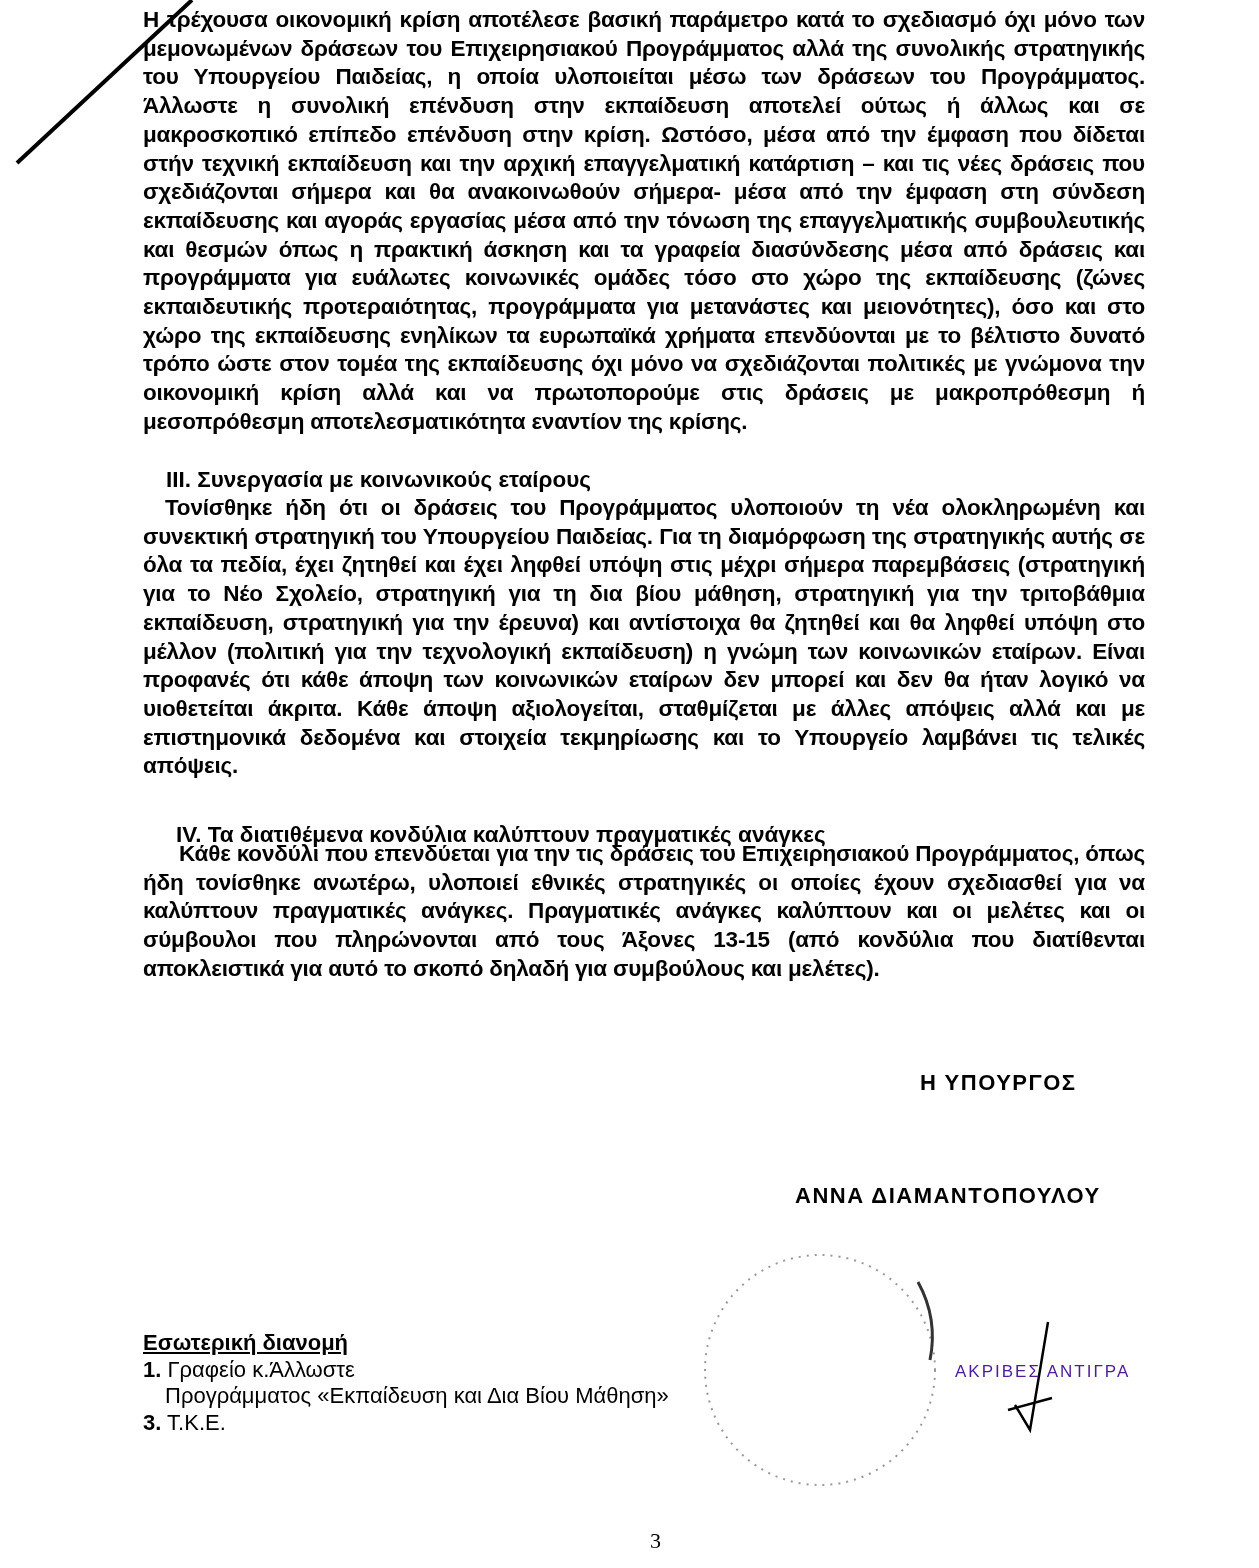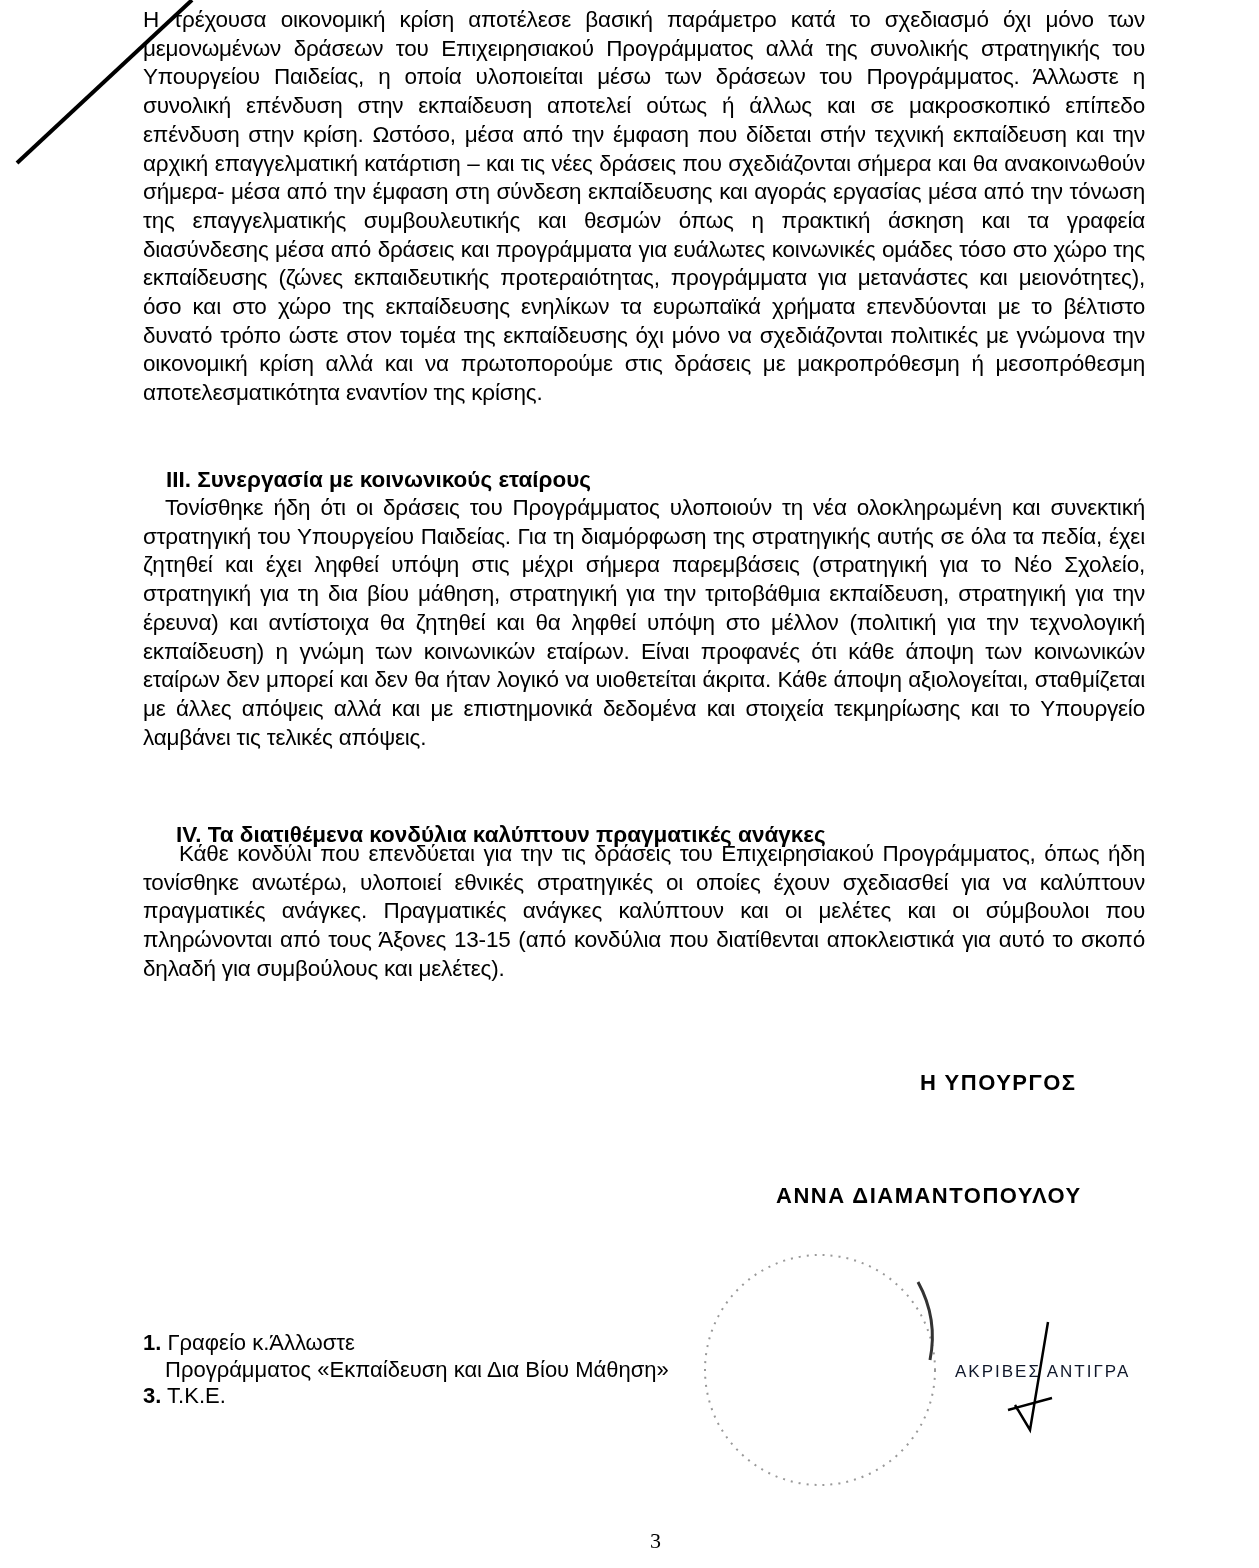--- a/index.html
+++ b/index.html
@@ -1,53 +1,54 @@
 <!DOCTYPE html>
 <html><head>
 <meta charset="utf-8">
 <style>
   html, body { margin: 0; padding: 0; background: #ffffff; }
   body { width: 1259px; height: 1568px; position: relative; overflow: hidden;
          font-family: "Liberation Sans", sans-serif; color: #000; }
   .para { position: absolute; left: 143px; width: 1002px; font-size: 22.5px;
-          line-height: 28.7px; text-align: justify; letter-spacing: -0.2px; }
+          line-height: 28.7px; text-align: justify; letter-spacing: -0.2px; font-weight: bold; }
   .heading { position: absolute; font-weight: bold; font-size: 22.5px; line-height: 28px; }
   .indent { text-indent: 22px; }
   .sig { position: absolute; font-weight: bold; font-size: 22px; letter-spacing: 1.5px; }
   .dist { position: absolute; left: 143px; font-size: 22px; line-height: 26.5px; }
   .dist-title { font-weight: bold; text-decoration: underline; }
   .dist-item .num { font-weight: bold; }
   .dist-item.cont { padding-left: 22px; text-align: right; }
   .page-num { position: absolute; left: 650px; top: 1528px; font-family: "Liberation Serif", serif;
               font-size: 22px; }
   .overlay { position: absolute; left: 0; top: 0; pointer-events: none; }
-  .stamp-text { position: absolute; font-size: 17px; color: #0f172a; letter-spacing: 2px; }
+  .stamp-text { position: absolute; font-size: 17px; color: #4c1d95; letter-spacing: 2px; }
 </style>
 </head>
 <body>
 
 <svg class="overlay" width="1259" height="1568">
   <line x1="17" y1="163" x2="192" y2="0" stroke="#000" stroke-width="4"></line>
   <circle cx="820" cy="1370" r="115" fill="none" stroke="#999" stroke-width="2" stroke-dasharray="2 6"></circle>
   <path d="M918 1282 A115 115 0 0 1 930 1360" fill="none" stroke="#333" stroke-width="3"></path>
   <path d="M1048 1322 L1030 1430 L1015 1405 M1008 1410 L1052 1398" fill="none" stroke="#000" stroke-width="2.5"></path>
 </svg>
 
 <div class="para" style="top:6px;">Η τρέχουσα οικονομική κρίση αποτέλεσε βασική παράμετρο κατά το σχεδιασμό όχι μόνο των μεμονωμένων δράσεων του Επιχειρησιακού Προγράμματος αλλά της συνολικής στρατηγικής του Υπουργείου Παιδείας, η οποία υλοποιείται μέσω των δράσεων του Προγράμματος. Άλλωστε η συνολική επένδυση στην εκπαίδευση αποτελεί ούτως ή άλλως και σε μακροσκοπικό επίπεδο επένδυση στην κρίση. Ωστόσο, μέσα από την έμφαση που δίδεται στήν τεχνική εκπαίδευση και την αρχική επαγγελματική κατάρτιση – και τις νέες δράσεις που σχεδιάζονται σήμερα και θα ανακοινωθούν σήμερα- μέσα από την έμφαση στη σύνδεση εκπαίδευσης και αγοράς εργασίας μέσα από την τόνωση της επαγγελματικής συμβουλευτικής και θεσμών όπως η πρακτική άσκηση και τα γραφεία διασύνδεσης μέσα από δράσεις και προγράμματα για ευάλωτες κοινωνικές ομάδες τόσο στο χώρο της εκπαίδευσης (ζώνες εκπαιδευτικής προτεραιότητας, προγράμματα για μετανάστες και μειονότητες), όσο και στο χώρο της εκπαίδευσης ενηλίκων τα ευρωπαϊκά χρήματα επενδύονται με το βέλτιστο δυνατό τρόπο ώστε στον τομέα της εκπαίδευσης όχι μόνο να σχεδιάζονται πολιτικές με γνώμονα την οικονομική κρίση αλλά και να πρωτοπορούμε στις δράσεις με μακροπρόθεσμη ή μεσοπρόθεσμη αποτελεσματικότητα εναντίον της κρίσης.</div>
 
 <div class="heading" style="left:166px; top:466px;">III. Συνεργασία με κοινωνικούς εταίρους</div>
 <div class="para indent" style="top:494px;">Τονίσθηκε ήδη ότι οι δράσεις του Προγράμματος υλοποιούν τη νέα ολοκληρωμένη και συνεκτική στρατηγική του Υπουργείου Παιδείας. Για τη διαμόρφωση της στρατηγικής αυτής σε όλα τα πεδία, έχει ζητηθεί και έχει ληφθεί υπόψη στις μέχρι σήμερα παρεμβάσεις (στρατηγική για το Νέο Σχολείο, στρατηγική για τη δια βίου μάθηση, στρατηγική για την τριτοβάθμια εκπαίδευση, στρατηγική για την έρευνα) και αντίστοιχα θα ζητηθεί και θα ληφθεί υπόψη στο μέλλον (πολιτική για την τεχνολογική εκπαίδευση) η γνώμη των κοινωνικών εταίρων. Είναι προφανές ότι κάθε άποψη των κοινωνικών εταίρων δεν μπορεί και δεν θα ήταν λογικό να υιοθετείται άκριτα. Κάθε άποψη αξιολογείται, σταθμίζεται με άλλες απόψεις αλλά και με επιστημονικά δεδομένα και στοιχεία τεκμηρίωσης και το Υπουργείο λαμβάνει τις τελικές απόψεις.</div>
 
 <div class="heading" style="left:176px; top:812px;margin-top:9px;">IV. Τα διατιθέμενα κονδύλια καλύπτουν πραγματικές ανάγκες</div>
 <div class="para indent" style="top:840px; text-indent:36px;">Κάθε κονδύλι που επενδύεται για την τις δράσεις του Επιχειρησιακού Προγράμματος, όπως ήδη τονίσθηκε ανωτέρω, υλοποιεί εθνικές στρατηγικές οι οποίες έχουν σχεδιασθεί για να καλύπτουν πραγματικές ανάγκες. Πραγματικές ανάγκες καλύπτουν και οι μελέτες και οι σύμβουλοι που πληρώνονται από τους Άξονες 13-15 (από κονδύλια που διατίθενται αποκλειστικά για αυτό το σκοπό δηλαδή για συμβούλους και μελέτες).</div>
 
 <div class="sig" style="left:920px; top:1070px;">Η  ΥΠΟΥΡΓΟΣ</div>
-<div class="sig" style="left:776px; top:1183px;">ΑΝΝΑ  ΔΙΑΜΑΝΤΟΠΟΥΛΟΥ</div>
+<div class="sig" style="left:795px; top:1183px;">ΑΝΝΑ  ΔΙΑΜΑΝΤΟΠΟΥΛΟΥ</div>
 
 <div class="stamp-text" style="left:955px; top:1362px;">ΑΚΡΙΒΕΣ ΑΝΤΙΓΡΑ</div>
 
 <div class="dist" style="top:1330px;">
+  <div class="dist-title">Εσωτερική διανομή</div>
   <div class="dist-item"><span class="num">1.</span> <span>Γραφείο κ.Άλλωστε</span></div>
   <div class="dist-item cont"><span>Προγράμματος «Εκπαίδευση και Δια Βίου Μάθηση»</span></div>
   <div class="dist-item"><span class="num">3.</span> <span>Τ.Κ.Ε.</span></div>
 </div>
 
 <div class="page-num">3</div>
 
 </body></html>

